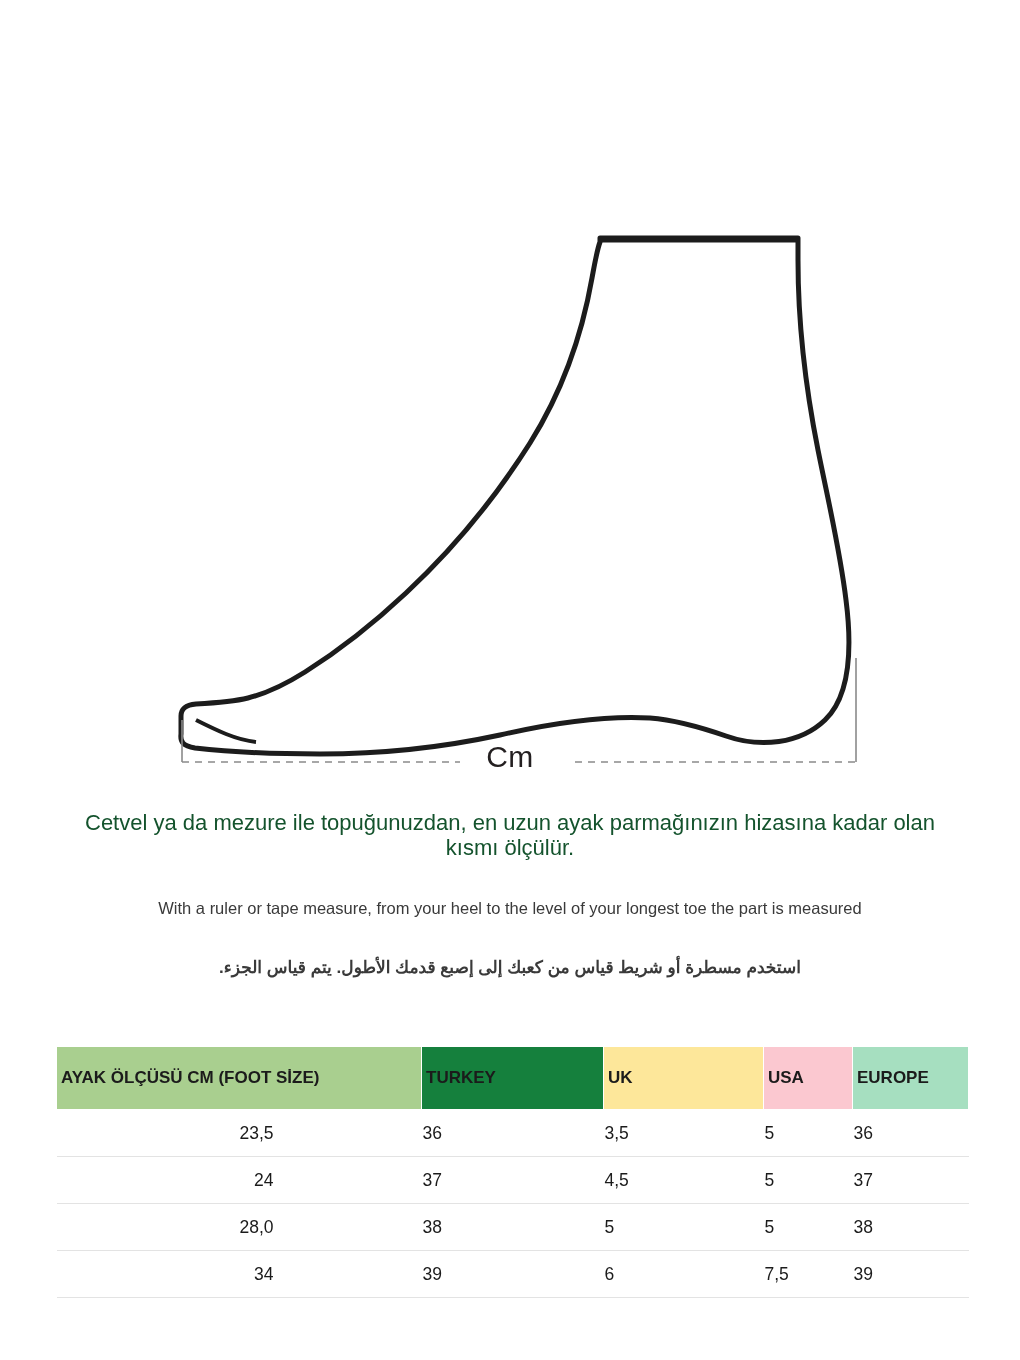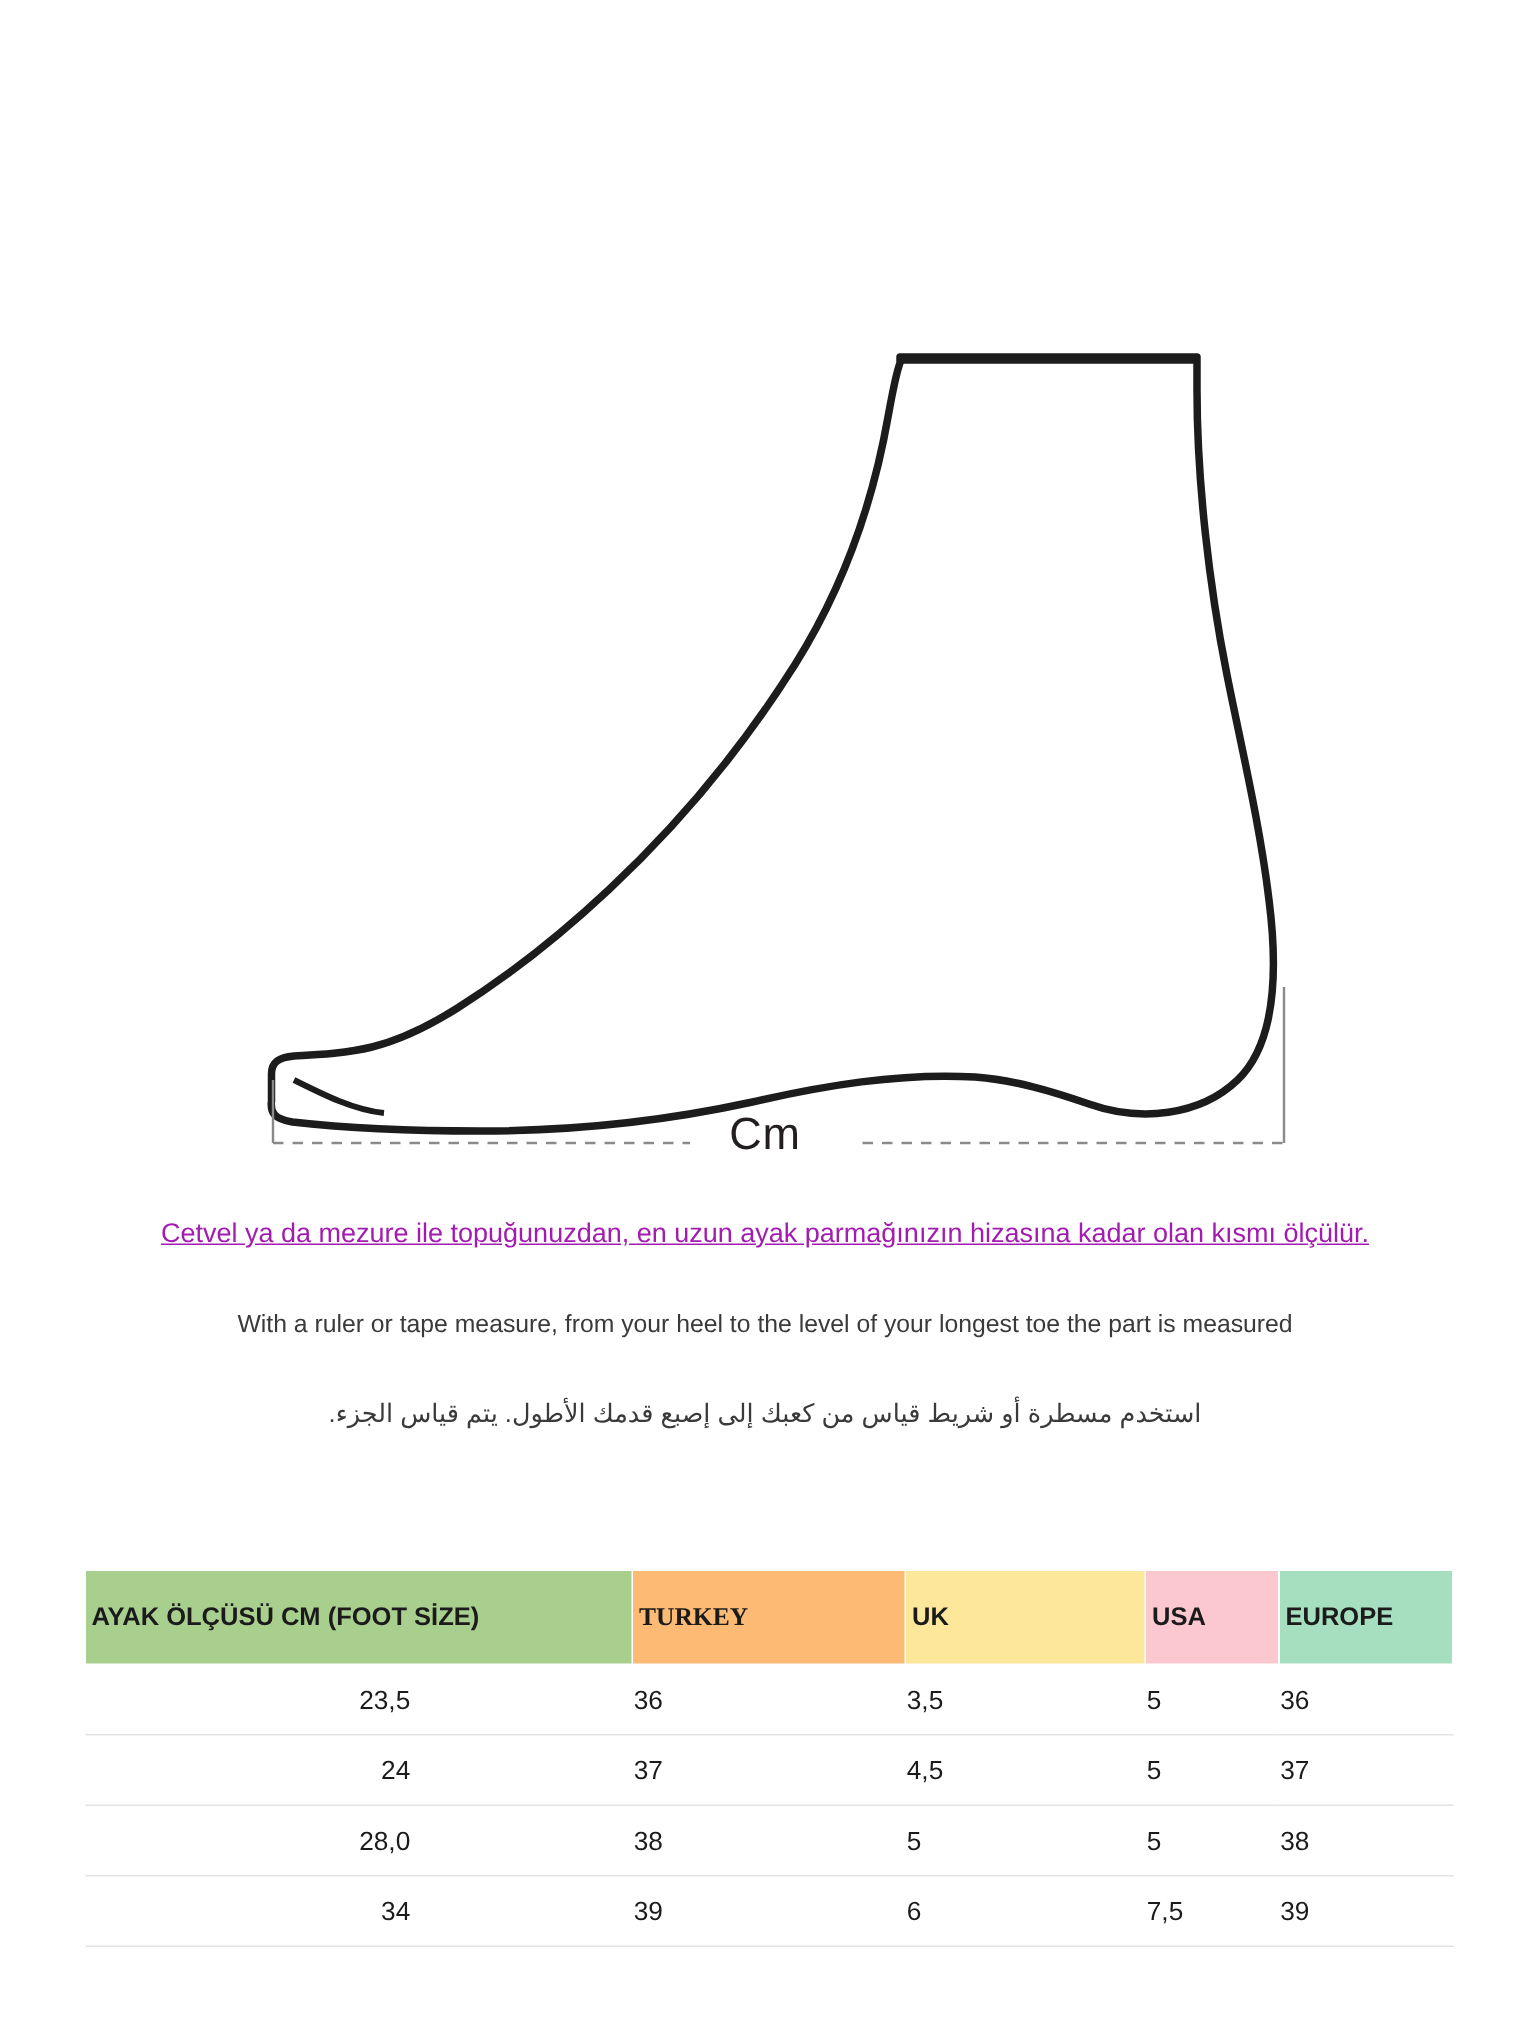--- a/index.html
+++ b/index.html
@@ -45,38 +45,38 @@
 
   
   .captions {
     position: absolute;
     left: 60px;
     top: 810px;
     width: 900px;
     text-align: center;
   }
   .caption-tr {
-    font-size: 18px;
+    font-size: 22px;
     line-height: 25px;
-    color: #a21caf;
-    text-decoration: underline;
+    color: #14532d;
   }
   .caption-en {
     margin-top: 36px;
     font-size: 16.5px;
     line-height: 25px;
     color: #3a3a3a;
   }
   .caption-ar {
     margin-top: 34px;
     font-size: 17px;
     line-height: 26px;
     color: #3a3a3a;
     direction: rtl;
     text-align: center;
+    font-weight: bold;
   }
 
   
   .size-table-wrap {
     position: absolute;
     left: 56px;
     top: 1046px;
     width: 912px;
   }
   table.size-table {
@@ -89,21 +89,21 @@
     font-weight: bold;
     color: #1b1b1b;
     height: 62px;
     text-align: left;
     border: 1px solid #ffffff;
     padding: 0 4px;
     white-space: nowrap;
     overflow: hidden;
   }
   table.size-table th.col-foot { background: #a9cf8f; }
-  table.size-table th.col-turkey { background: #fdba74; font-family: Liberation Serif, serif; }
+  table.size-table th.col-turkey { background: #15803d; }
   table.size-table th.col-uk { background: #fde79a; }
   table.size-table th.col-usa { background: #fbc8d0; }
   table.size-table th.col-europe { background: #a6dfc0; }
 
   table.size-table td {
     font-size: 17.5px;
     height: 44px;
     border-bottom: 1px solid #e3e3e3;
     background: #ffffff;
     color: #1b1b1b;

